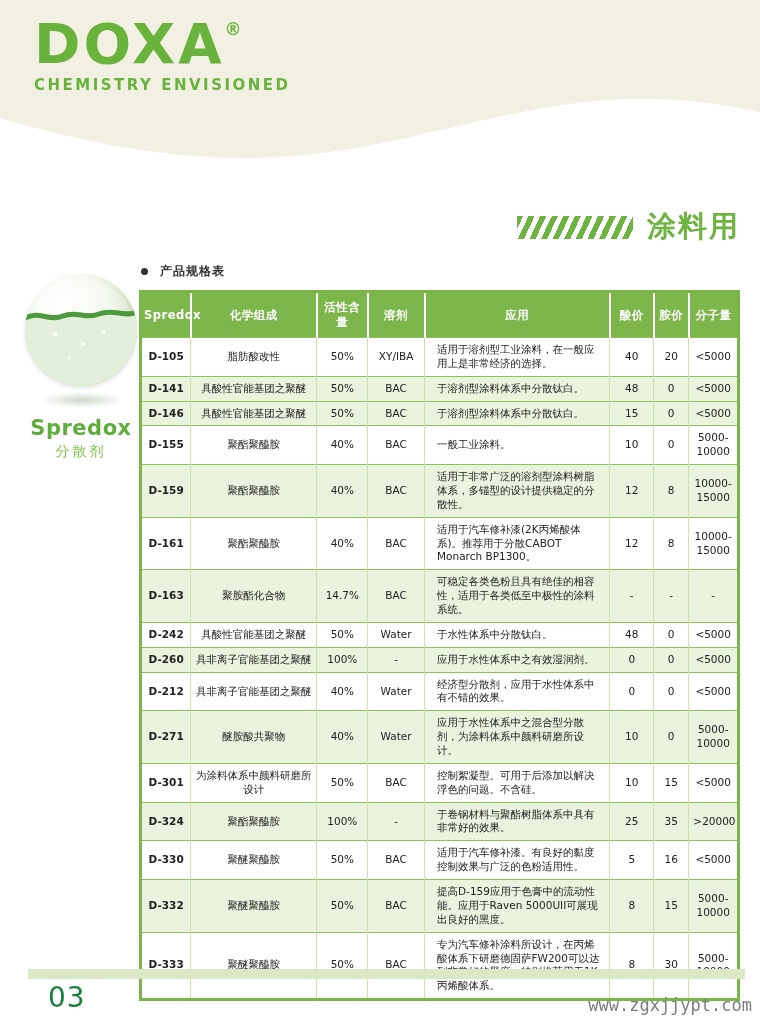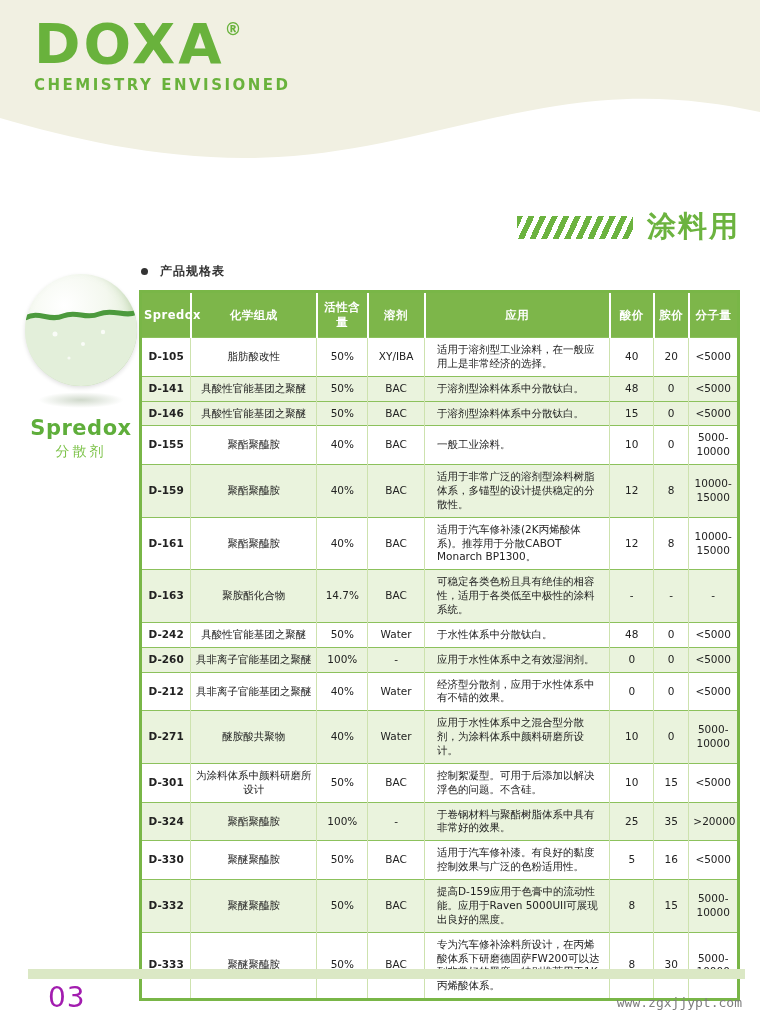--- a/index.html
+++ b/index.html
@@ -58,22 +58,22 @@
     font-size:10.5px; color:#222; text-align:center; vertical-align:middle;
     padding:5px 4px; line-height:1.32;
     border-top:1.5px solid #8cc15c; border-left:1px solid #cde2ae;
   }
   tbody td:first-child { border-left:none; font-weight:700; }
   tbody td.app { text-align:left; padding-left:12px; padding-right:5px; }
   tbody tr.alt { background:#eaf3dd; }
 
   
   .footer-bar { position:absolute; left:28px; top:969px; width:717px; height:10px; background:#dbe8c5; }
-  .page-number { position:absolute; left:48px; top:981px; font-size:28px; color:#a21caf; letter-spacing:1px; }
-  .website { position:absolute; right:18px; top:995px; font-size:13px; color:#7d7d7d; font-family:"DejaVu Sans Mono","Liberation Mono",monospace;text-align:right; }
+  .page-number { position:absolute; left:48px; top:981px; font-size:28px; color:#15803d; letter-spacing:1px; }
+  .website { position:absolute; right:8px; top:995px; font-size:17px; color:#7d7d7d; font-family:"DejaVu Sans Mono","Liberation Mono",monospace;text-align:right; }
 </style>
 </head>
 <body>
 
 <div class="page">
 
   <div class="banner">
     <svg width="760" height="175" viewBox="0 0 760 175">
       <path d="M0,0 H760 V112 C700,99 636,93 556,106 C456,122 378,151 278,157 C178,163 78,141 0,118 Z" fill="#f1f0e2"></path>
     </svg>

